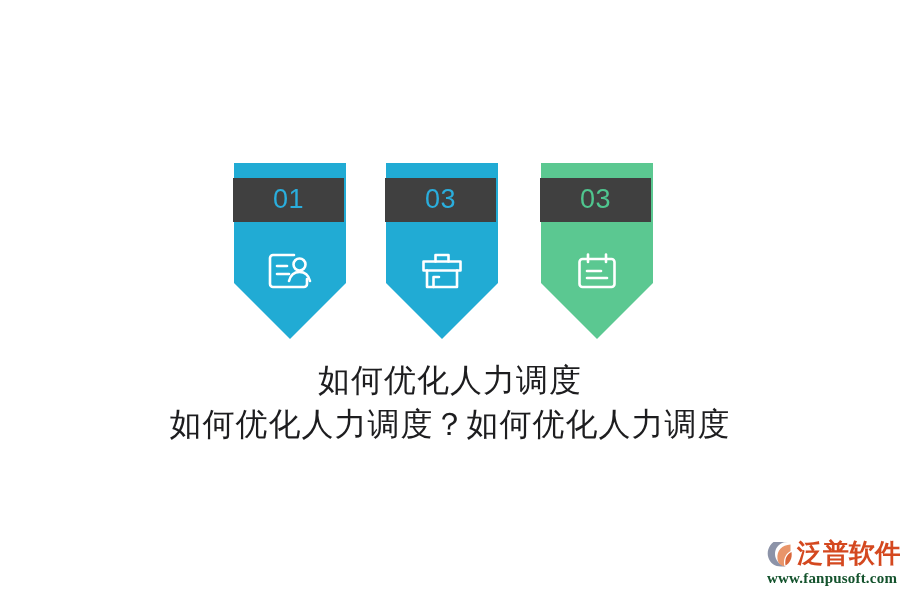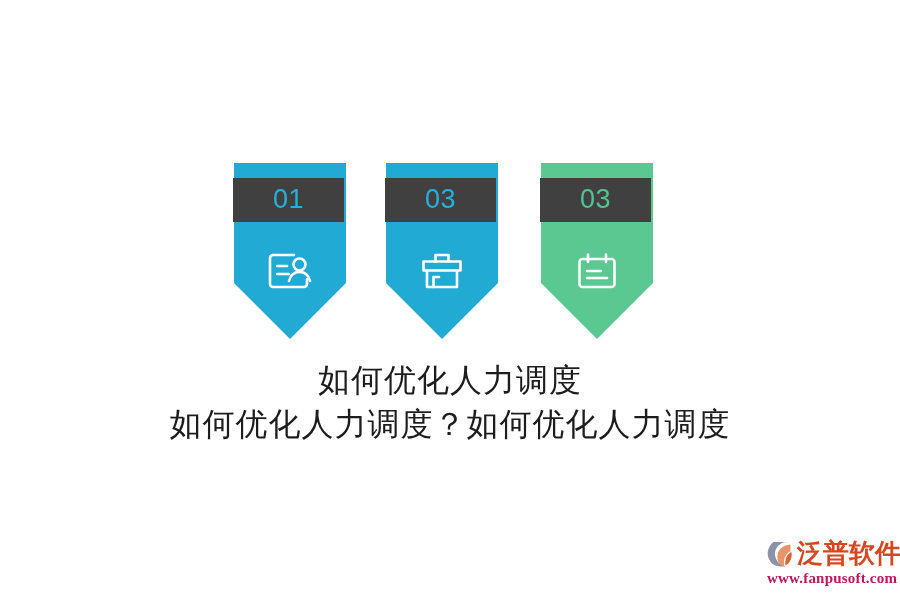--- a/index.html
+++ b/index.html
@@ -137,21 +137,21 @@
     margin-left: 1px;
     white-space: nowrap;
   }
   .logo-url {
     position: absolute;
     left: 1px;
     top: 33px;
     font-family: "Liberation Serif", "DejaVu Serif", serif;
     font-size: 15px;
     font-weight: 700;
-    color: #be185d;
+    color: #14532d;
     letter-spacing: 0.2px;
     white-space: nowrap;
   }
 </style>
 </head>
 <body>
 
 <div id="stage">
 
   <div class="pennant-group">

